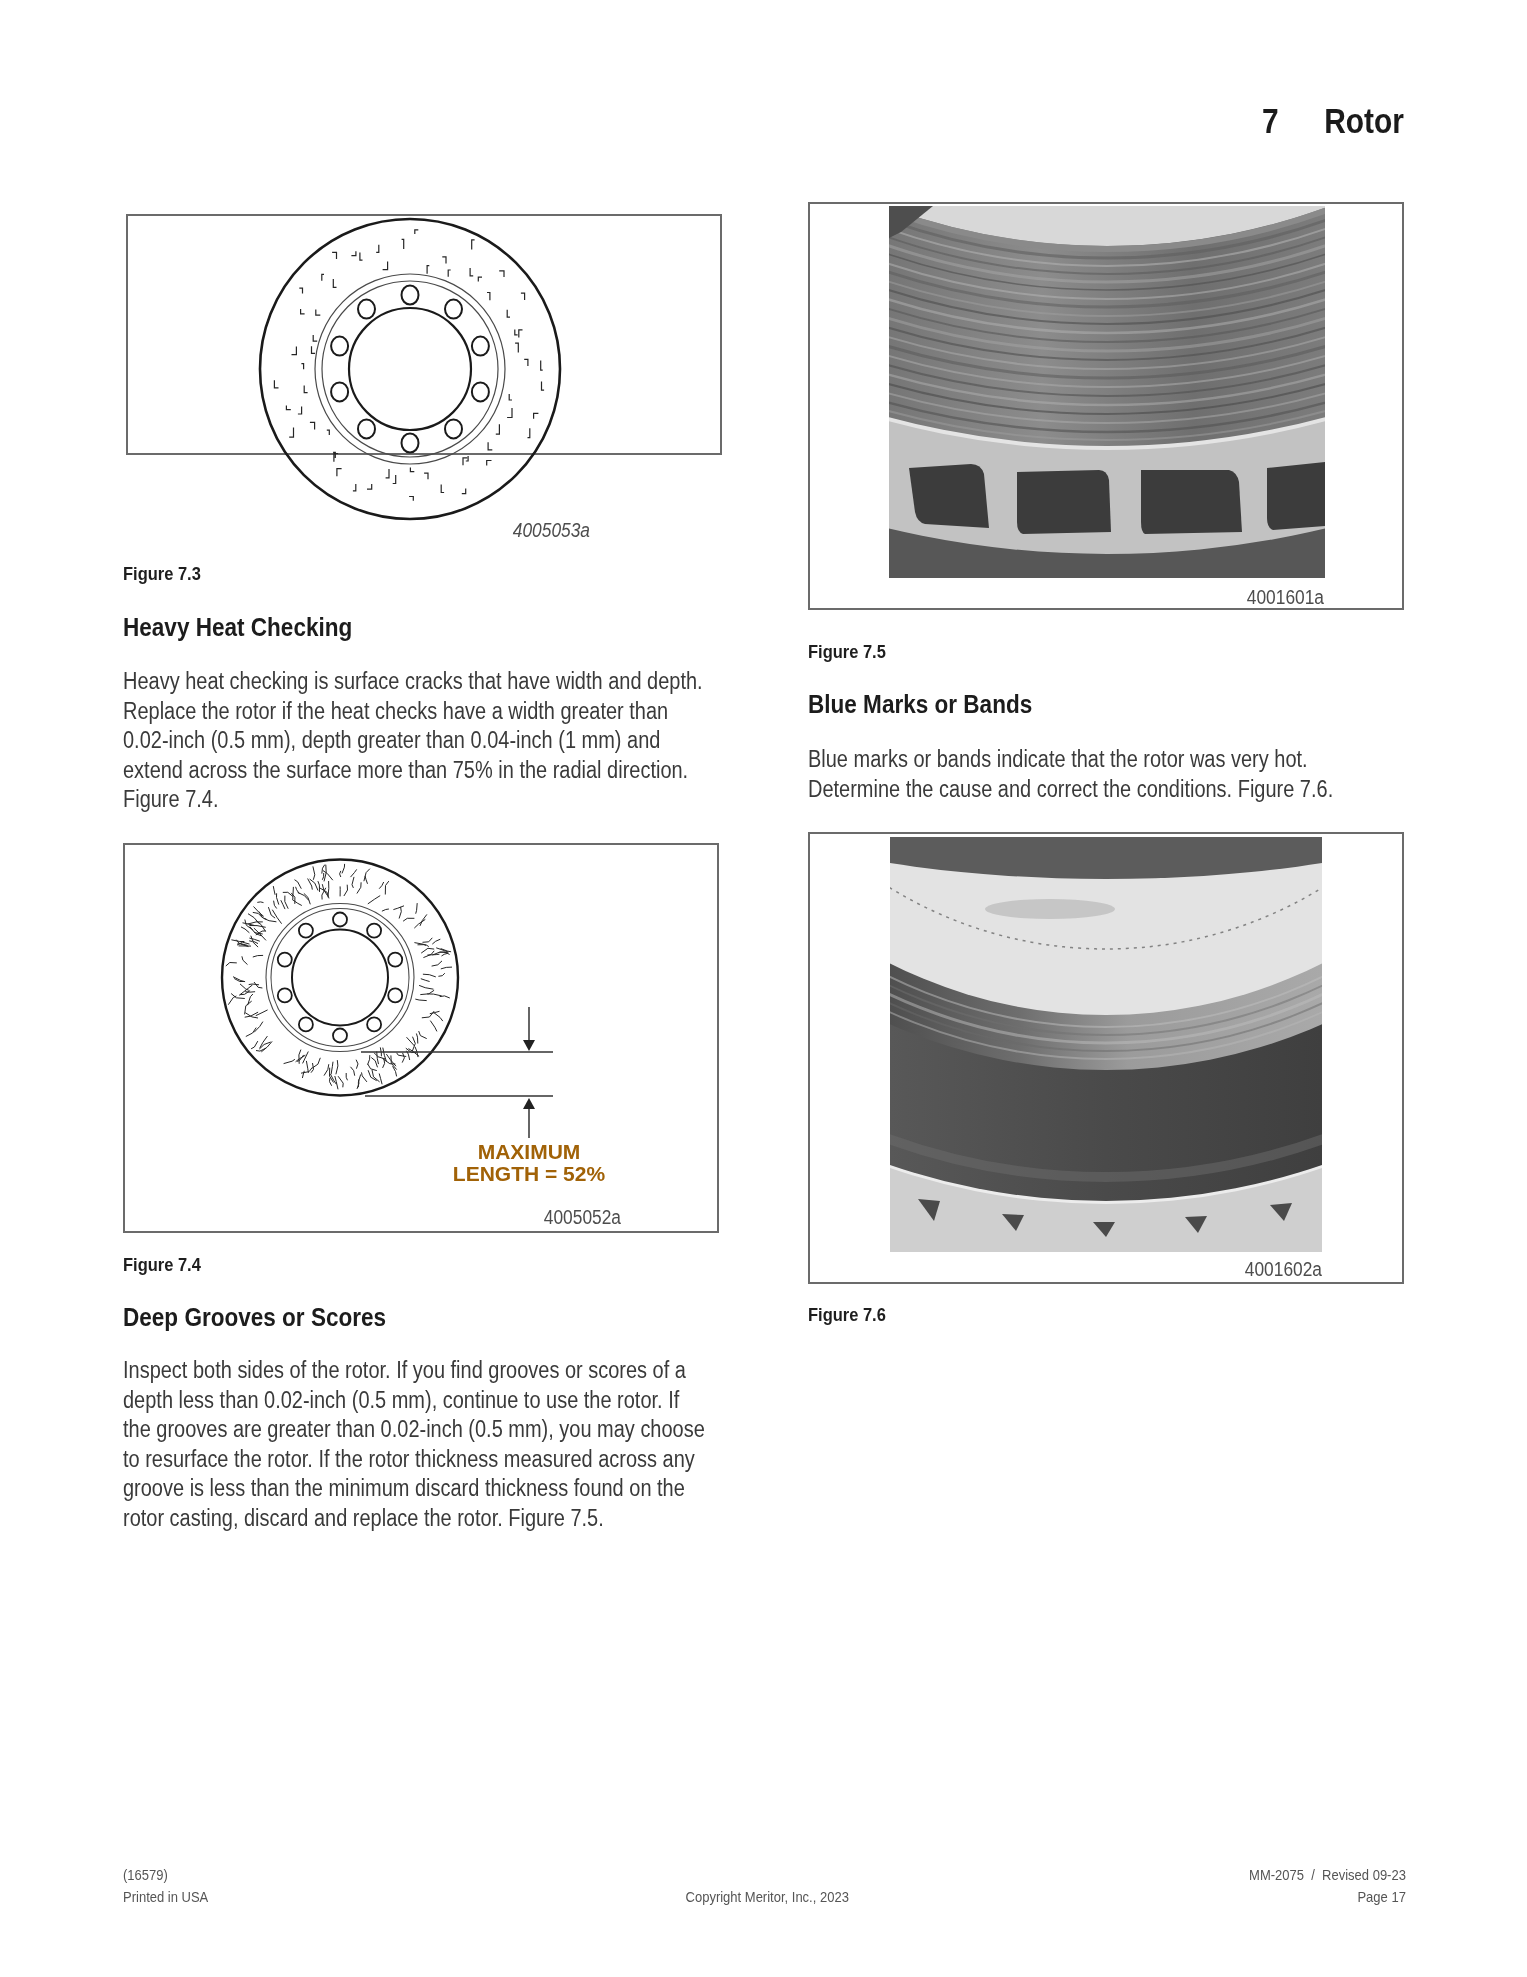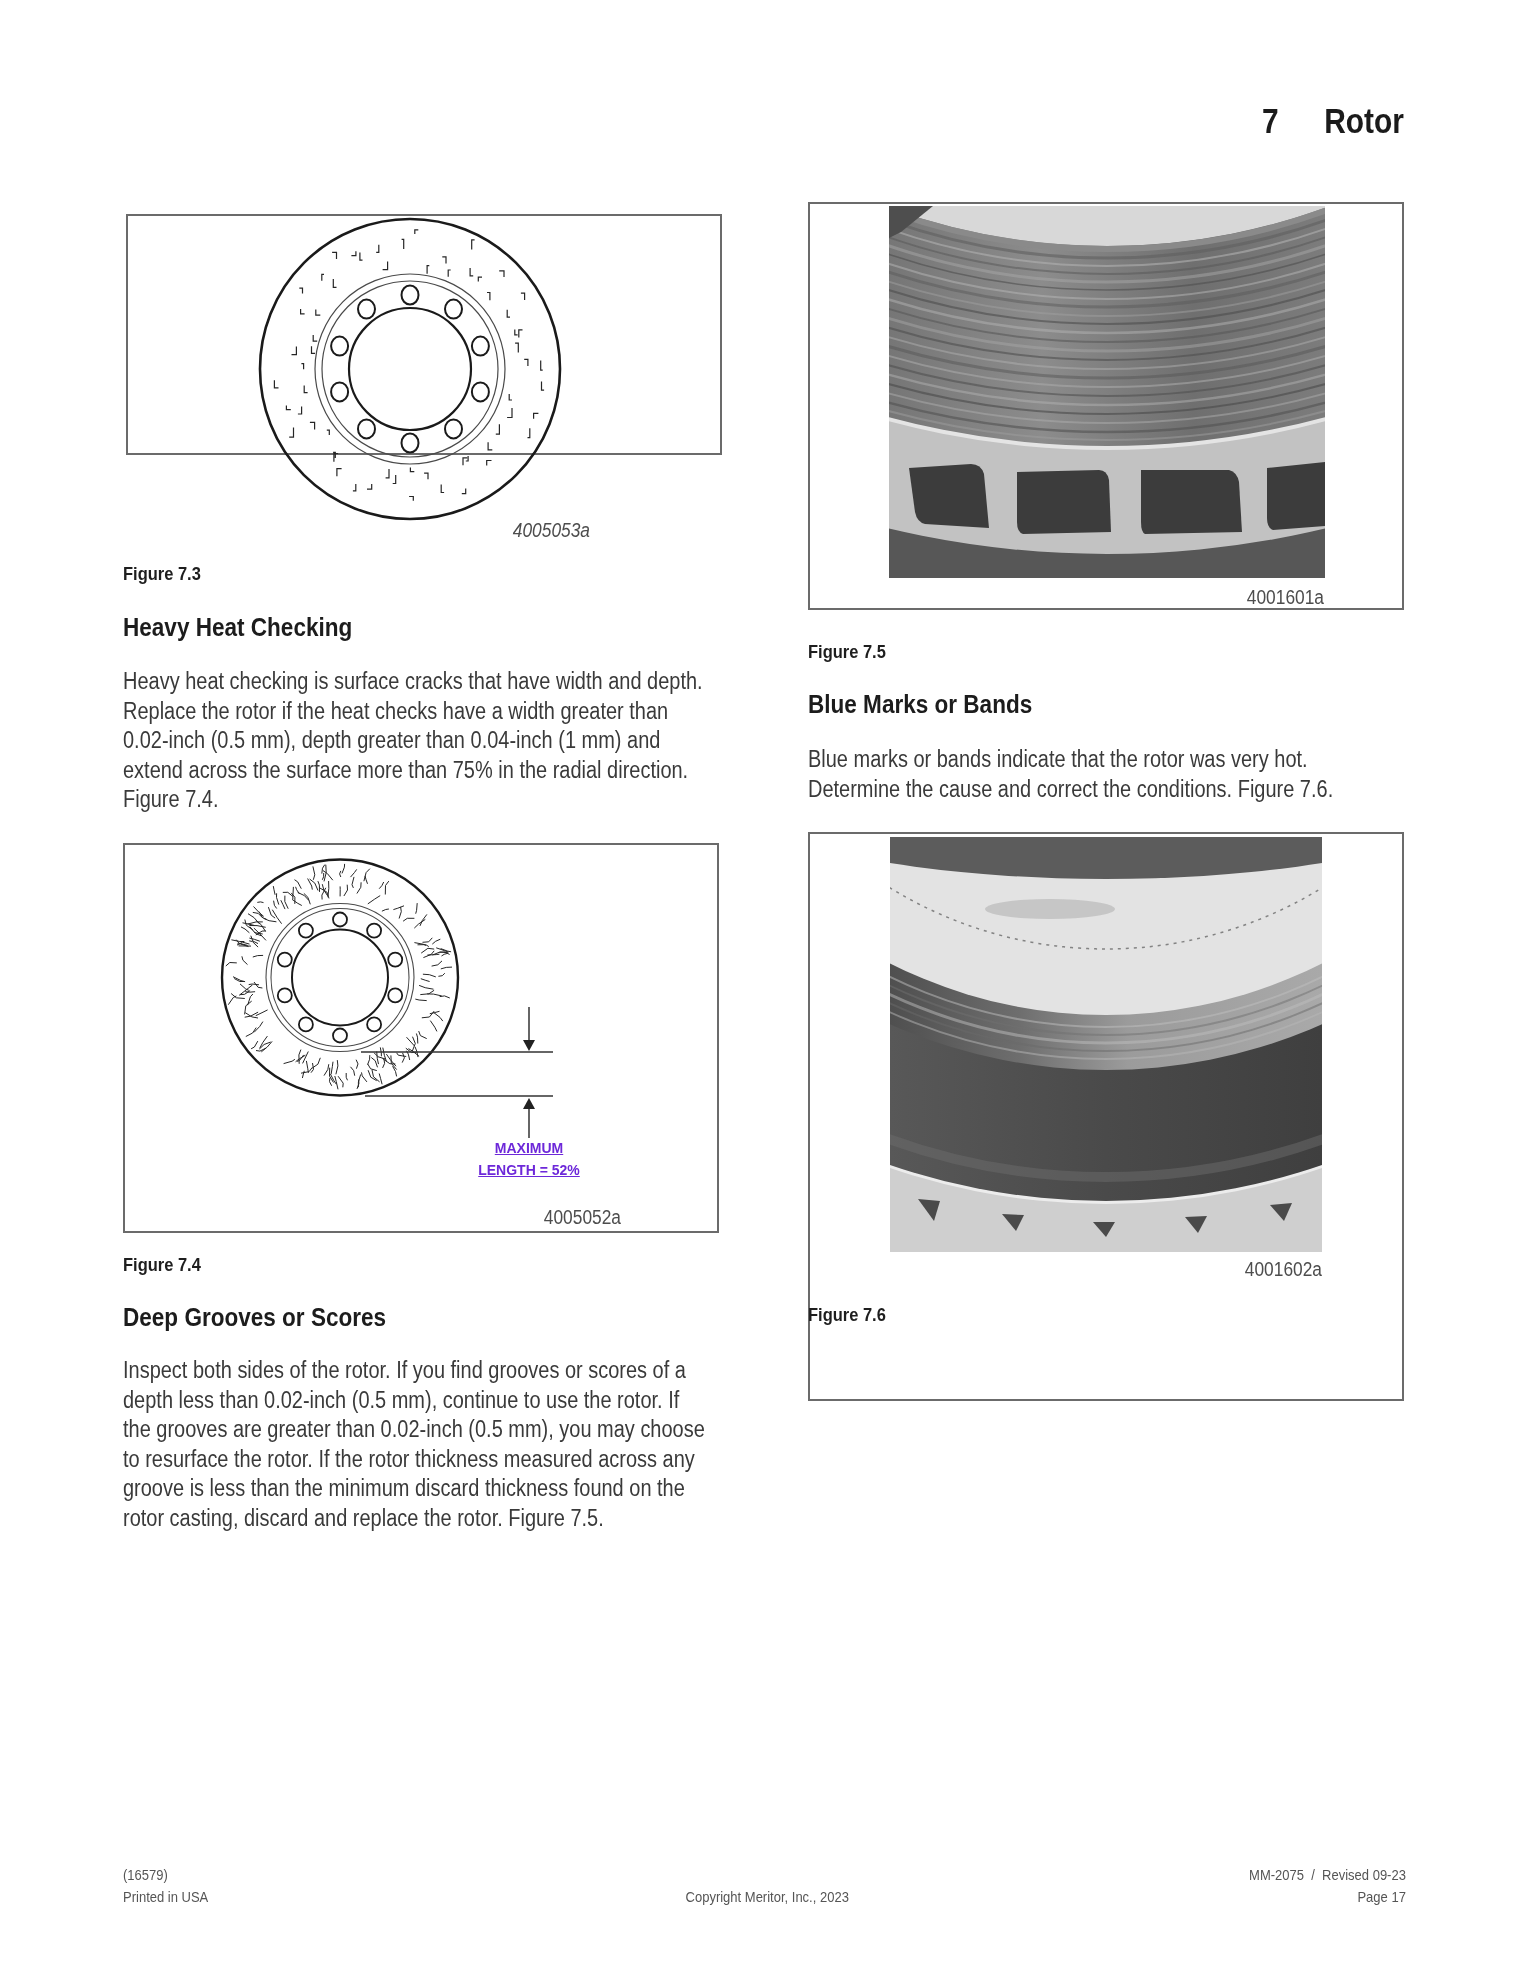--- a/index.html
+++ b/index.html
@@ -27,21 +27,21 @@
 
   .fig-box {
     position: absolute;
     border: 2px solid #6b6b6b;
     box-sizing: border-box;
     background: #ffffff;
   }
   .fig-art { position: absolute; left: 0; top: 0; }
   .photo { position: absolute; display: block; }
   .img-id { font-size: 20px; line-height: 1; color: #4d4d4d; }
-  .callout { position: absolute; width: 200px; text-align: center; font-weight: 700; font-size: 14px; line-height: 1; color: #6d28d9; white-space: nowrap; text-decoration: underline; }
+  .callout { position: absolute; width: 200px; text-align: center; font-weight: 700; font-size: 21px; line-height: 1; color: #a16207; white-space: nowrap; }
 
   .footer { font-size: 15px; line-height: 1; color: #555555; }
   .footer-center { position: absolute; left: 0; width: 1534px; text-align: center; }
 </style>
 </head>
 <body>
 
 <div id="page">
 
   <div class="abs chapter cond-l" style="left:1262px; top:104px;">7</div>
@@ -179,21 +179,21 @@
     <div class="abs img-id cond-r" style="right:78px; top:383px;">4001601a</div>
   </div>
   <div class="abs fig-caption cond-l" style="left:808px; top:642px;">Figure 7.5</div>
 
   <div class="abs heading cond-l" style="left:808px; top:691px;">Blue Marks or Bands</div>
   <div class="abs body-text" style="left:808px; top:745px;">
     <span>Blue marks or bands indicate that the rotor was very hot.</span>
     <span>Determine the cause and correct the conditions. Figure 7.6.</span>
   </div>
 
-  <div class="fig-box" style="left:808px; top:832px; width:596px; height:569px;">
+  <div class="fig-box" style="left:808px; top:832px; width:596px; height:452px;">
     <svg class="photo" style="left:80px; top:3px;" width="432" height="415" viewBox="0 0 432 415">
       <defs>
         <linearGradient id="d6" gradientUnits="userSpaceOnUse" x1="-216" y1="0" x2="216" y2="0">
           <stop offset="0" stop-color="#585858"></stop>
           <stop offset="0.5" stop-color="#4a4a4a"></stop>
           <stop offset="1" stop-color="#3f3f3f"></stop>
         </linearGradient>
         <linearGradient id="h6" gradientUnits="userSpaceOnUse" x1="-216" y1="0" x2="216" y2="0">
           <stop offset="0" stop-color="#4f4f4f"></stop>
           <stop offset="0.3" stop-color="#6e6e6e"></stop>

